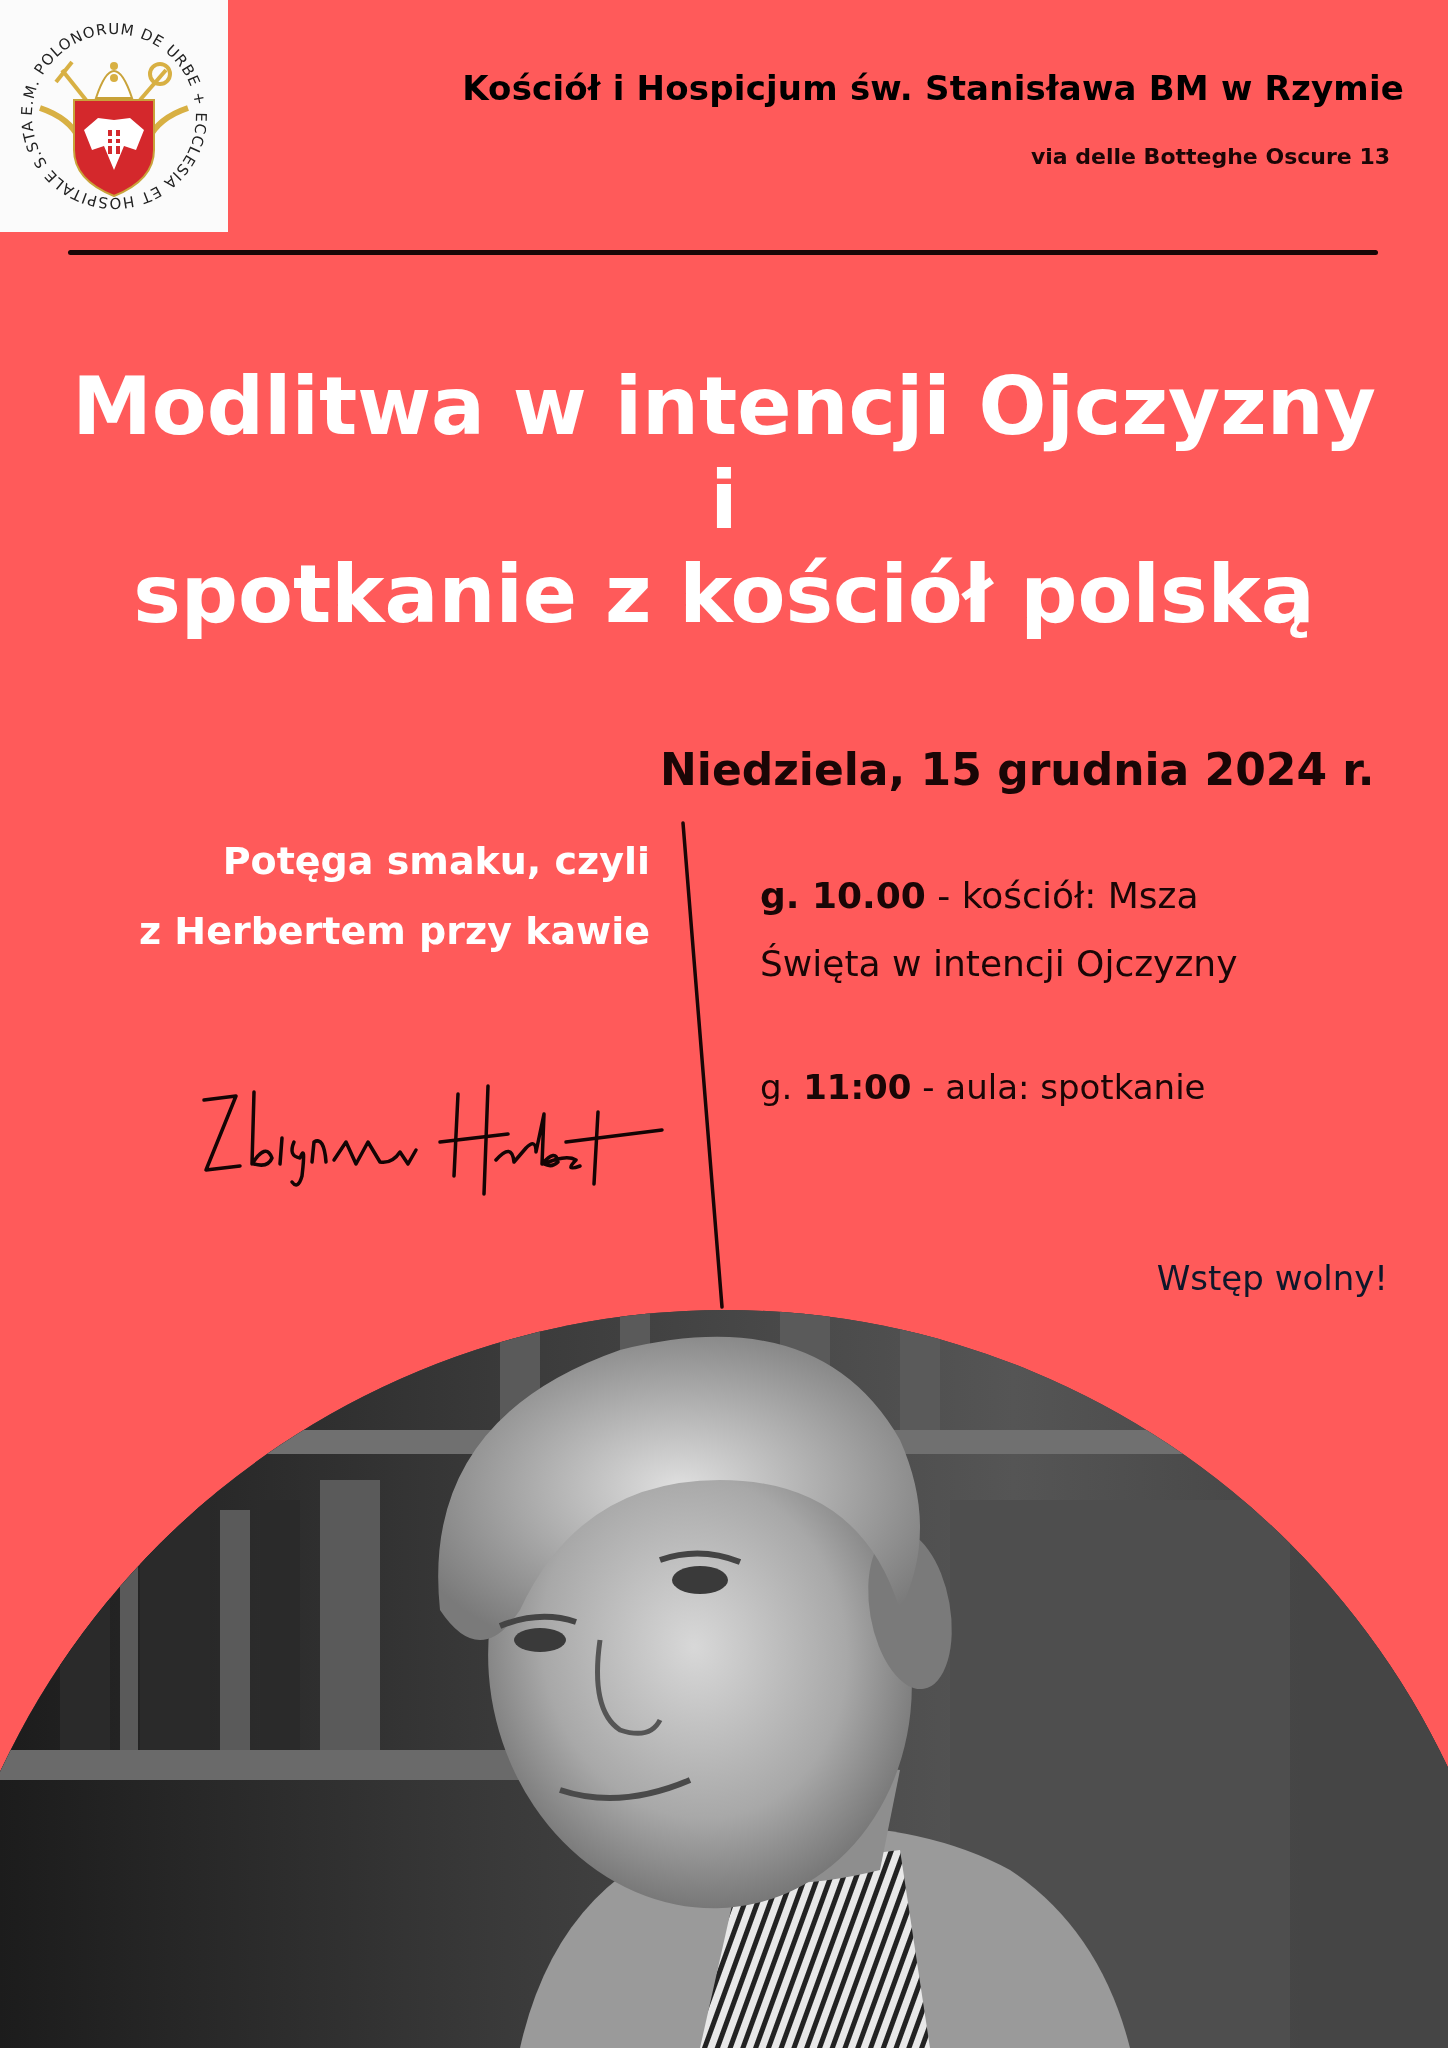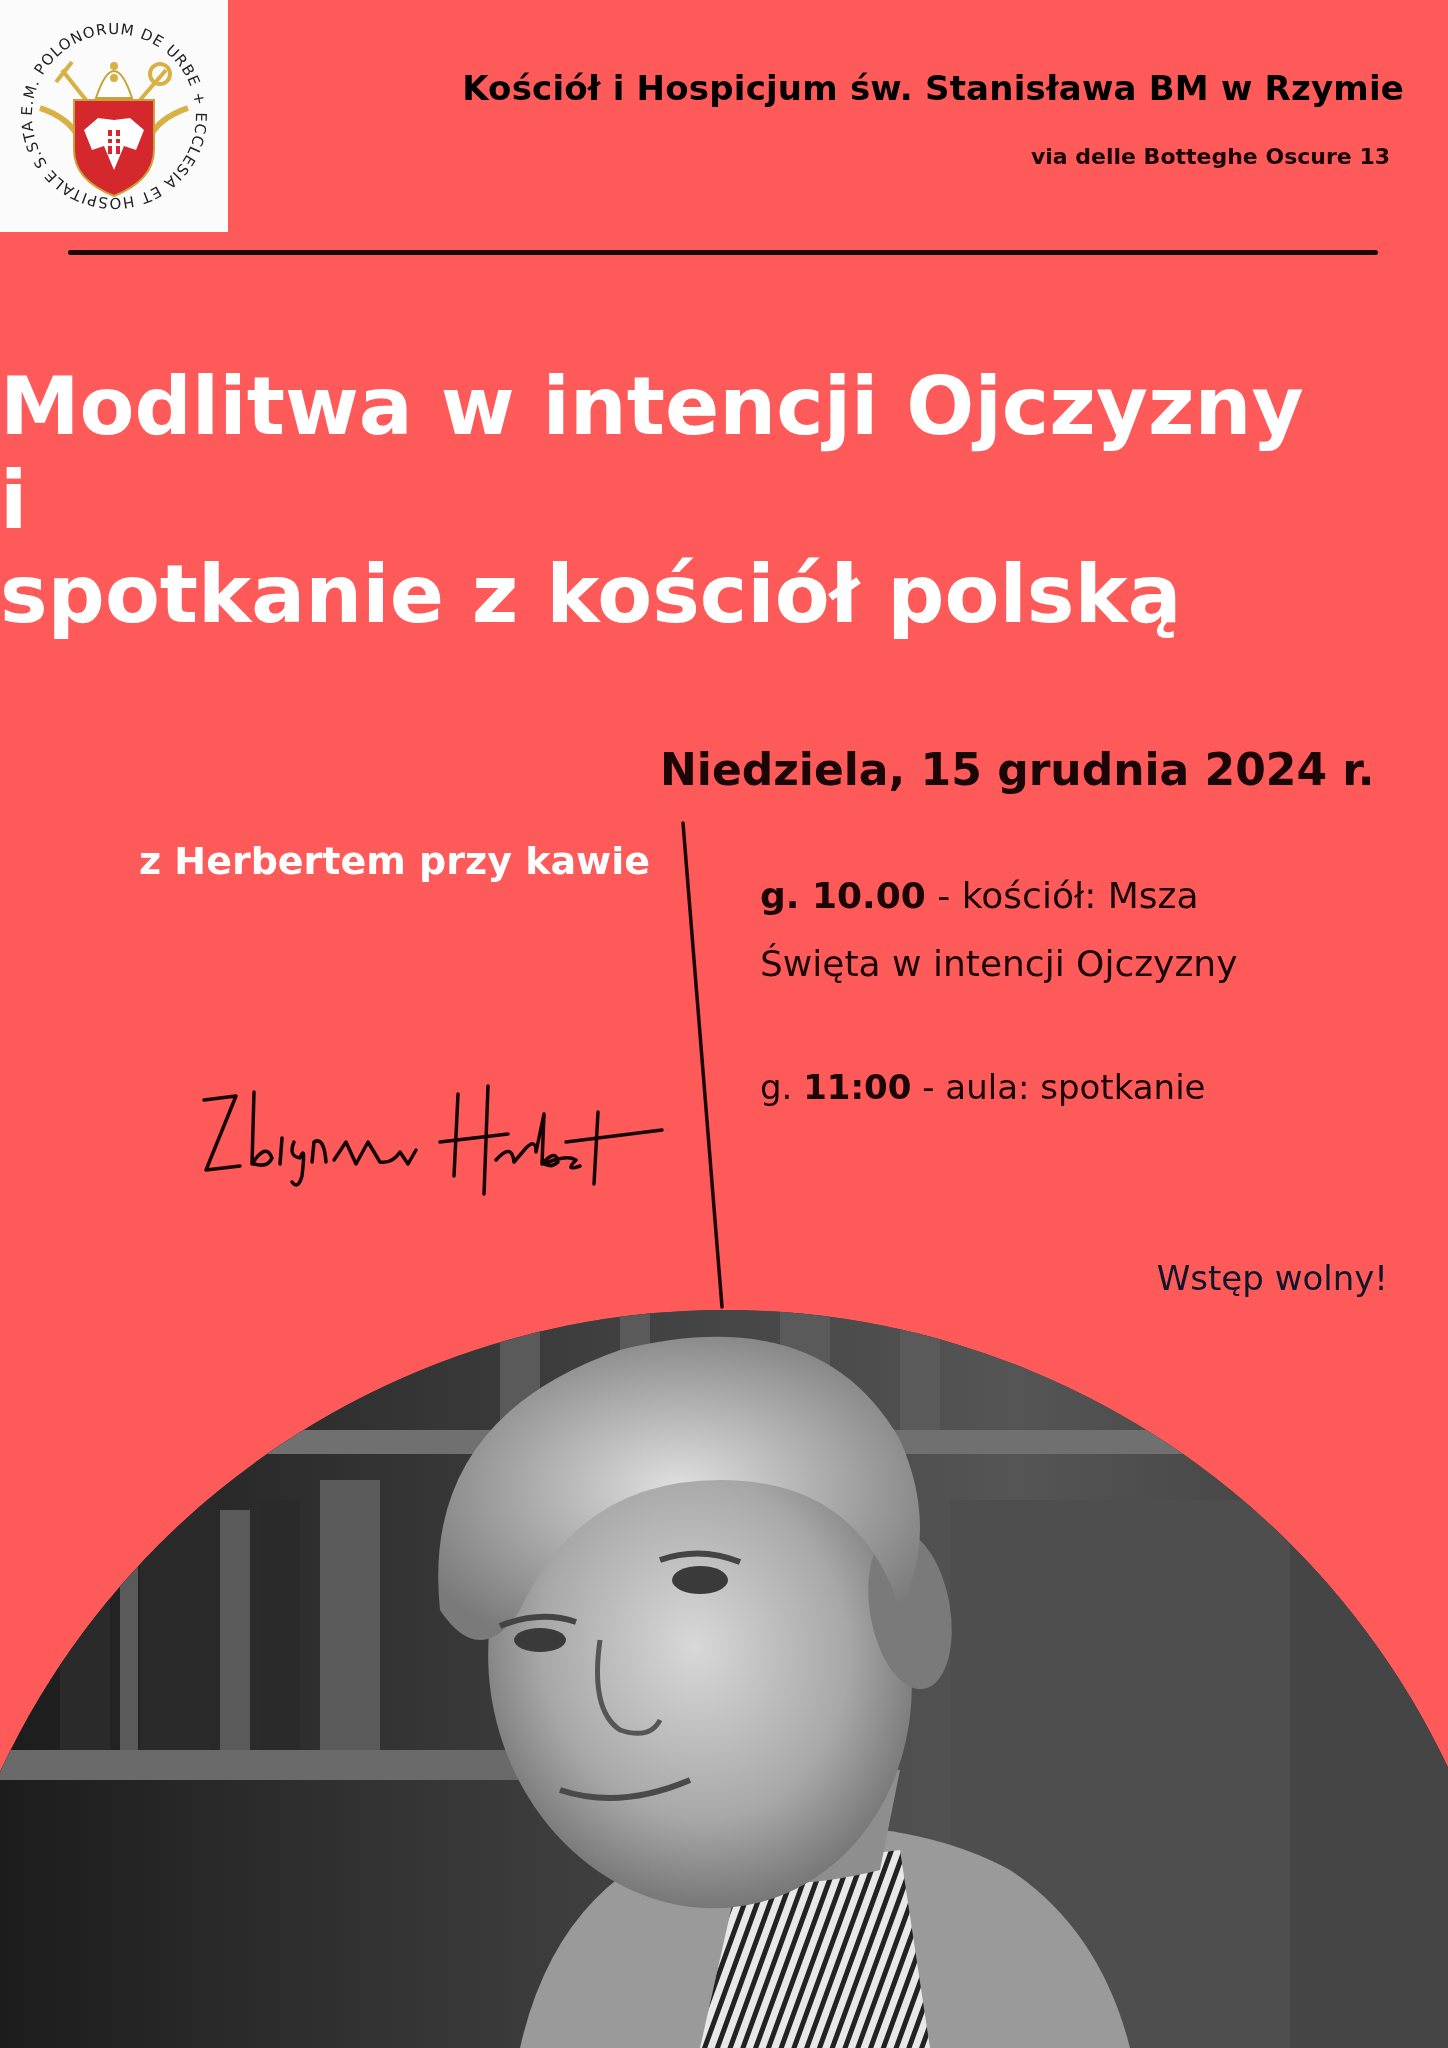--- a/index.html
+++ b/index.html
@@ -19,21 +19,21 @@
   }
   .org-address {
     position: absolute; left: 900px; top: 144px; width: 490px; text-align: right;
     font-size: 22px; font-weight: bold; color: #1a0606;
   }
   .header-rule {
     position: absolute; left: 68px; top: 250px; width: 1310px; height: 5px;
     background: #1a0606; border-radius: 3px;
   }
   .title {
-    position: absolute; left: 0; top: 360px; width: 1448px; 
+    position: absolute; left: 0; top: 360px; width: 1448px; text-align: center;
     color: #ffffff; font-weight: bold; font-size: 80px; line-height: 94px;
   }
   .title div { white-space: nowrap; }
   .event-date {
     position: absolute; left: 660px; top: 744px; width: 756px; 
     font-size: 44px; font-weight: bold; color: #1a0606;
   }
   .subtitle {
     position: absolute; left: 40px; top: 826px; width: 610px; text-align: right;
     font-size: 38px; line-height: 70px; font-weight: bold; color: #ffffff;
@@ -102,20 +102,21 @@
 
 <div class="title">
   <div>Modlitwa w intencji Ojczyzny</div>
   <div>i</div>
   <div>spotkanie z kościół polską</div>
 </div>
 
 <div class="event-date">Niedziela, 15 grudnia 2024 r.</div>
 
 <div class="subtitle">
+  <div>Potęga smaku, czyli</div>
   <div>z Herbertem przy kawie</div>
 </div>
 
 <div class="signature">
   <svg viewBox="0 0 470 130" width="470" height="130" fill="none" stroke="#140404" stroke-width="3.5" stroke-linecap="round" stroke-linejoin="round">
 
     <path d="M8,28 L40,24 L10,98 L44,94"></path>
 
     <path d="M58,20 L56,92 Q70,70 76,86 Q72,96 58,92"></path>
 

